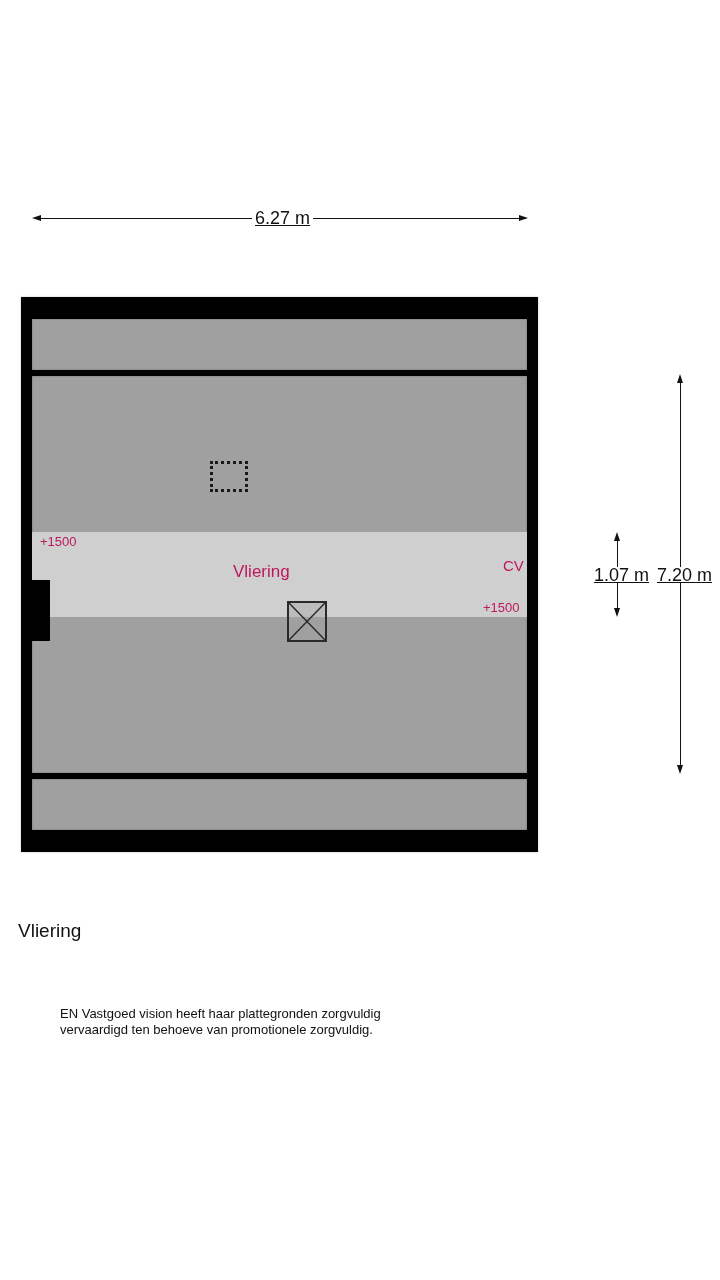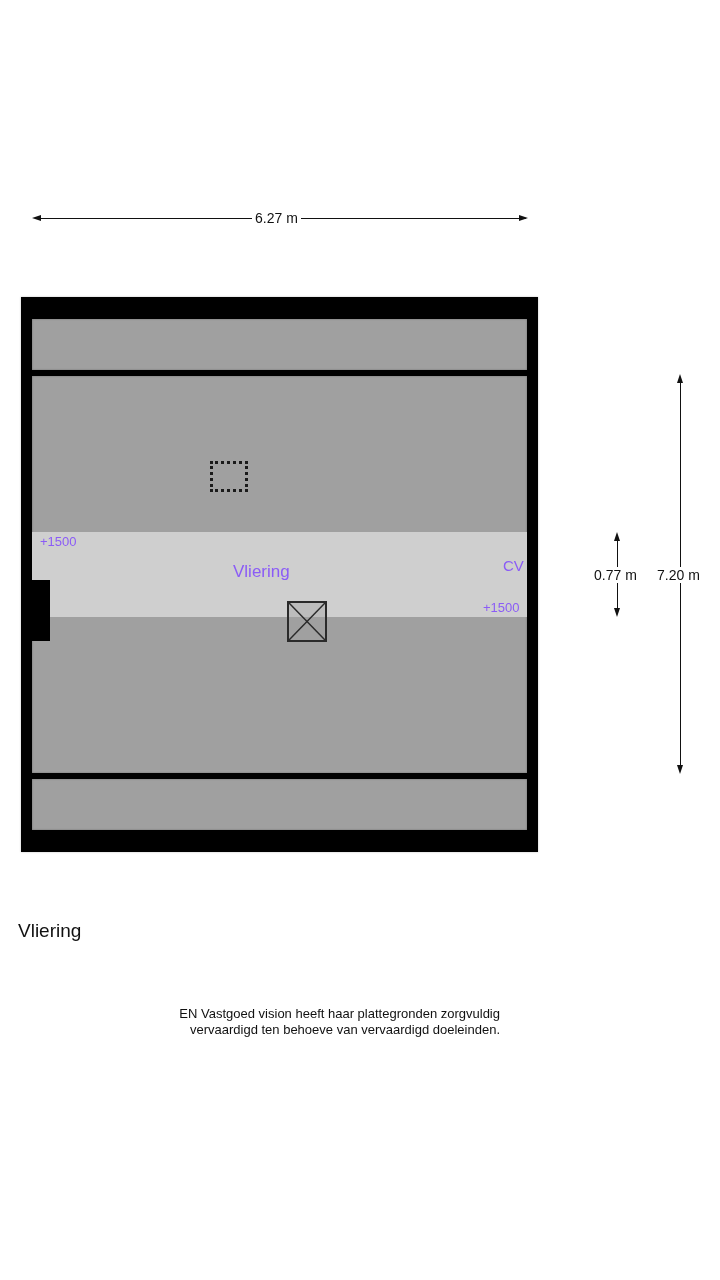--- a/index.html
+++ b/index.html
@@ -10,33 +10,33 @@
   }
 
   
   .hdim-line { position: absolute; height: 1px; background: #111; }
   .arrow-l, .arrow-r, .arrow-u, .arrow-d { position: absolute; width: 0; height: 0; }
   .arrow-l { border-top: 3px solid transparent; border-bottom: 3px solid transparent; border-right: 9px solid #111; }
   .arrow-r { border-top: 3px solid transparent; border-bottom: 3px solid transparent; border-left: 9px solid #111; }
   .arrow-u { border-left: 3px solid transparent; border-right: 3px solid transparent; border-bottom: 9px solid #111; }
   .arrow-d { border-left: 3px solid transparent; border-right: 3px solid transparent; border-top: 9px solid #111; }
   .vdim-line { position: absolute; width: 1px; background: #111; }
-  .dim-label { position: absolute; font-size: 14px; background: #fff; padding: 0 3px; white-space: nowrap; line-height: 16px; }
+  .dim-label { position: absolute; font-size: 18px; background: #fff; padding: 0 3px; white-space: nowrap; line-height: 16px; text-decoration: underline; }
 
   
   .outer-wall { position: absolute; left: 21px; top: 297px; width: 517px; height: 555px; background: #000; box-shadow: 0 0 2px rgba(0,0,0,0.25); }
   .panel { position: absolute; background: #a0a0a0; box-shadow: inset 0 0 2px rgba(0,0,0,0.35); }
   .band { position: absolute; background: #cfcfcf; }
   .notch { position: absolute; background: #000; }
   .skylight { position: absolute; border: 3px dotted #1a1a1a; box-sizing: border-box; }
   .hatch { position: absolute; box-sizing: border-box; border: 2px solid #2a2a2a; background: rgba(160,160,160,0.4); }
-  .plan-text { position: absolute; white-space: nowrap; color: #8b5cf6; }
+  .plan-text { position: absolute; white-space: nowrap; color: #be185d; }
 
   .caption { position: absolute; left: 18px; top: 920px; font-size: 19px; }
-  .disclaimer { position: absolute; left: 60px; width: 440px; top: 1006px; text-align: right; font-size: 13px; line-height: 15.5px; }
+  .disclaimer { position: absolute; left: 60px; width: 440px; top: 1006px; text-align: left; font-size: 13px; line-height: 15.5px; }
   .disclaimer div { white-space: nowrap; }
 </style>
 </head>
 <body>
 
 <div>
   <div class="arrow-l" style="left:32px; top:215px;"></div>
   <div class="hdim-line" style="left:38px; top:218px; width:488px;"></div>
   <div class="arrow-r" style="left:519px; top:215px;"></div>
   <div class="dim-label" style="left:252px; top:210px;">6.27 m</div>
@@ -62,28 +62,28 @@
   <div class="plan-text" style="left:40px; top:534px; font-size:13px;">+1500</div>
   <div class="plan-text" style="left:233px; top:562px; font-size:17px;">Vliering</div>
   <div class="plan-text" style="left:503px; top:557px; font-size:15px;">CV</div>
   <div class="plan-text" style="left:483px; top:600px; font-size:13px;">+1500</div>
 </div>
 
 <div>
   <div class="arrow-u" style="left:614px; top:532px;"></div>
   <div class="vdim-line" style="left:617px; top:538px; height:74px;"></div>
   <div class="arrow-d" style="left:614px; top:608px;"></div>
-  <div class="dim-label" style="left:591px; top:567px;">0.77 m</div>
+  <div class="dim-label" style="left:591px; top:567px;">1.07 m</div>
 </div>
 
 <div>
   <div class="arrow-u" style="left:677px; top:374px;"></div>
   <div class="vdim-line" style="left:680px; top:380px; height:388px;"></div>
   <div class="arrow-d" style="left:677px; top:765px;"></div>
   <div class="dim-label" style="left:654px; top:567px;">7.20 m</div>
 </div>
 
 <div class="caption">Vliering</div>
 
 <div class="disclaimer">
   <div>EN Vastgoed vision heeft haar plattegronden zorgvuldig</div>
-  <div>vervaardigd ten behoeve van vervaardigd doeleinden.</div>
+  <div>vervaardigd ten behoeve van promotionele zorgvuldig.</div>
 </div>
 
 </body></html>

